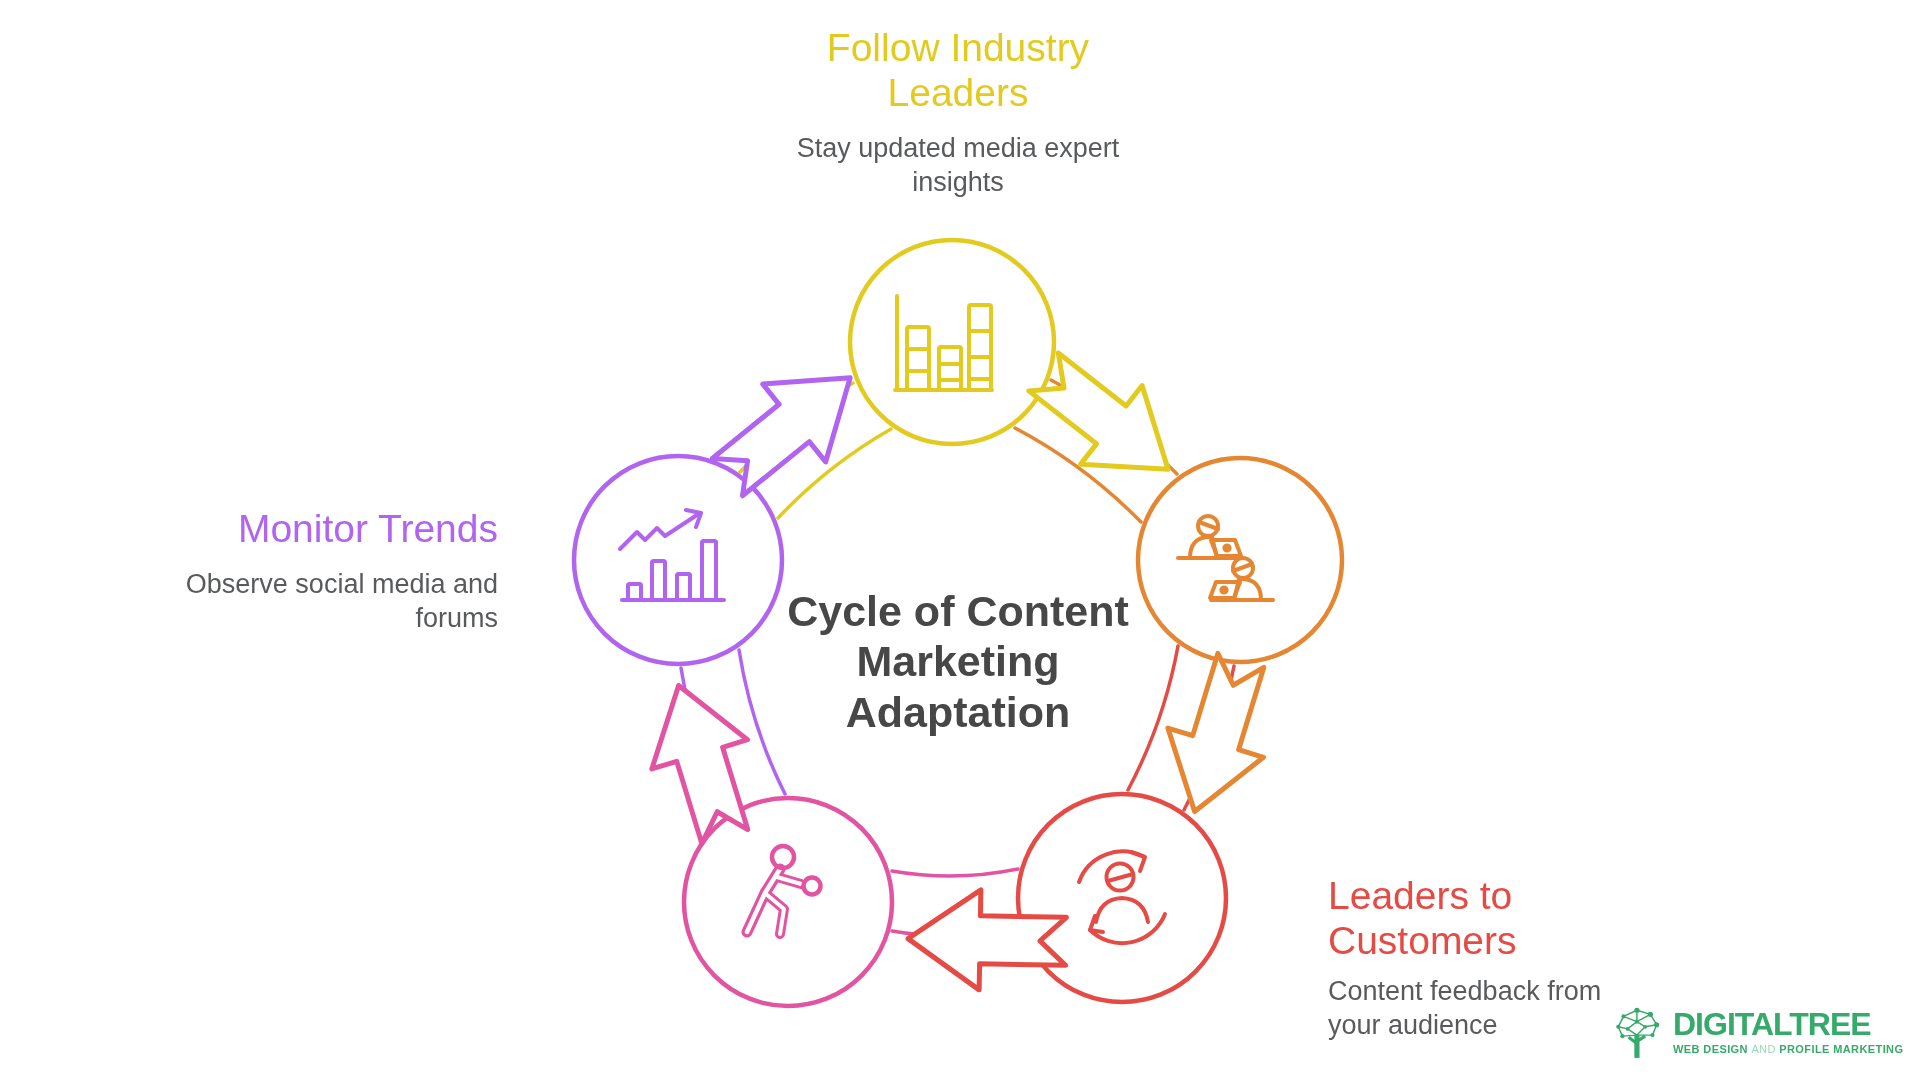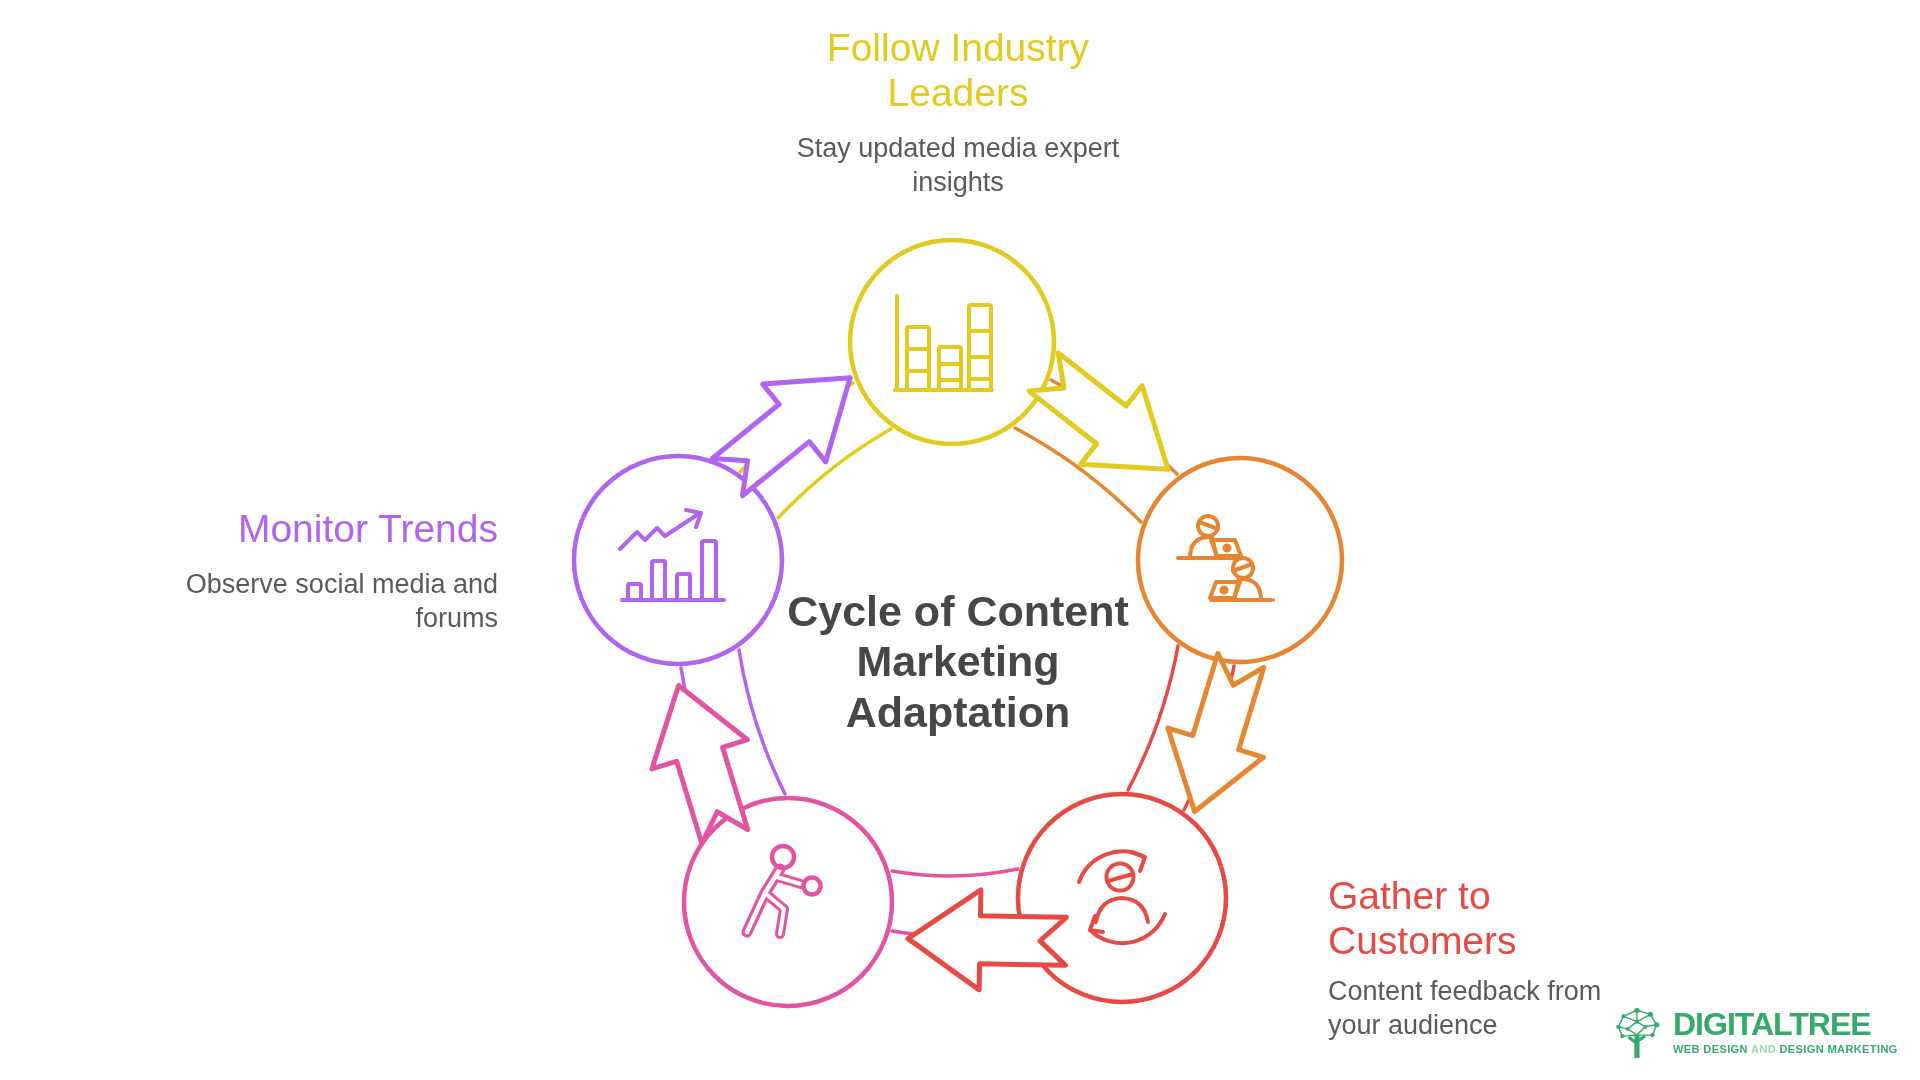--- a/index.html
+++ b/index.html
@@ -34,21 +34,21 @@
   .flow-arrow{fill:#fff;stroke-width:5;stroke-linejoin:round;}
   .icon{fill:none;stroke-width:4;stroke-linecap:round;stroke-linejoin:round;}
   .icon-thick{fill:none;stroke-linecap:round;stroke-linejoin:round;}
   
   .logo{position:absolute;left:1613px;top:1004px;display:flex;align-items:flex-start;}
   .logo-text{margin-left:8px;}
   .brand-line{font-size:32px;line-height:1.0;letter-spacing:-1px;color:var(--c-green);margin-top:4px;}
   .brand-bold{font-weight:bold;}
   .brand-light{font-weight:bold;}
   .tagline{font-size:11px;font-weight:bold;letter-spacing:.4px;color:var(--c-green);margin-top:3px;}
-  .tag-and{color:var(--c-green_light);font-weight:bold;}
+  .tag-and{color:var(--c-green_light);font-weight:normal;}
 </style>
 </head>
 <body>
 
 <div id="stage">
 
   <svg width="1920" height="1080" viewBox="0 0 1920 1080">
 
     <g>
       <circle class="ring s-yellow" cx="952" cy="342" r="102"></circle>
@@ -165,21 +165,21 @@
     </g>
   </svg>
 
   <div class="label-block t-center" style="left:778px;top:14px;width:360px;margin-top:12px;">
     <h2 class="node-title c-yellow">Follow Industry Leaders</h2>
     <p class="node-desc">Stay updated media expert insights</p>
   </div>
 
 
   <div class="label-block t-left" style="left:1328px;top:874px;width:280px;">
-    <h2 class="node-title c-red">Gather to Customers</h2>
+    <h2 class="node-title c-red">Leaders to Customers</h2>
     <p class="node-desc" style="margin-top:10px;">Content feedback from your audience</p>
   </div>
 
 
   <div class="label-block t-right" style="right:1422px;top:463px;width:320px;">
     <h2 class="node-title c-purple nowrap">Monitor Trends</h2>
     <p class="node-desc">Observe social media and forums</p>
   </div>
 
   <div class="center-title">Cycle of Content Marketing Adaptation</div>
@@ -199,17 +199,17 @@
           <circle cx="42" cy="20" r="2.5"></circle>
           <circle cx="14" cy="24" r="1.8"></circle>
         <circle cx="31" cy="22" r="1.8"></circle>
           <circle cx="23" cy="17" r="2"></circle>
           <circle cx="9" cy="31" r="2"></circle>
         <circle cx="38" cy="30" r="2"></circle>
       </g>
     </svg>
     <div class="logo-text">
       <div class="brand-line"><span class="brand-bold">DIGITAL</span><span class="brand-light">TREE</span></div>
-      <div class="tagline"><span>WEB DESIGN</span> <span class="tag-and">AND</span> <span>DESIGN MARKETING</span></div>
+      <div class="tagline"><span>WEB DESIGN</span> <span class="tag-and">AND</span> <span>PROFILE MARKETING</span></div>
     </div>
   </div>
 
 </div>
 
 </body></html>

